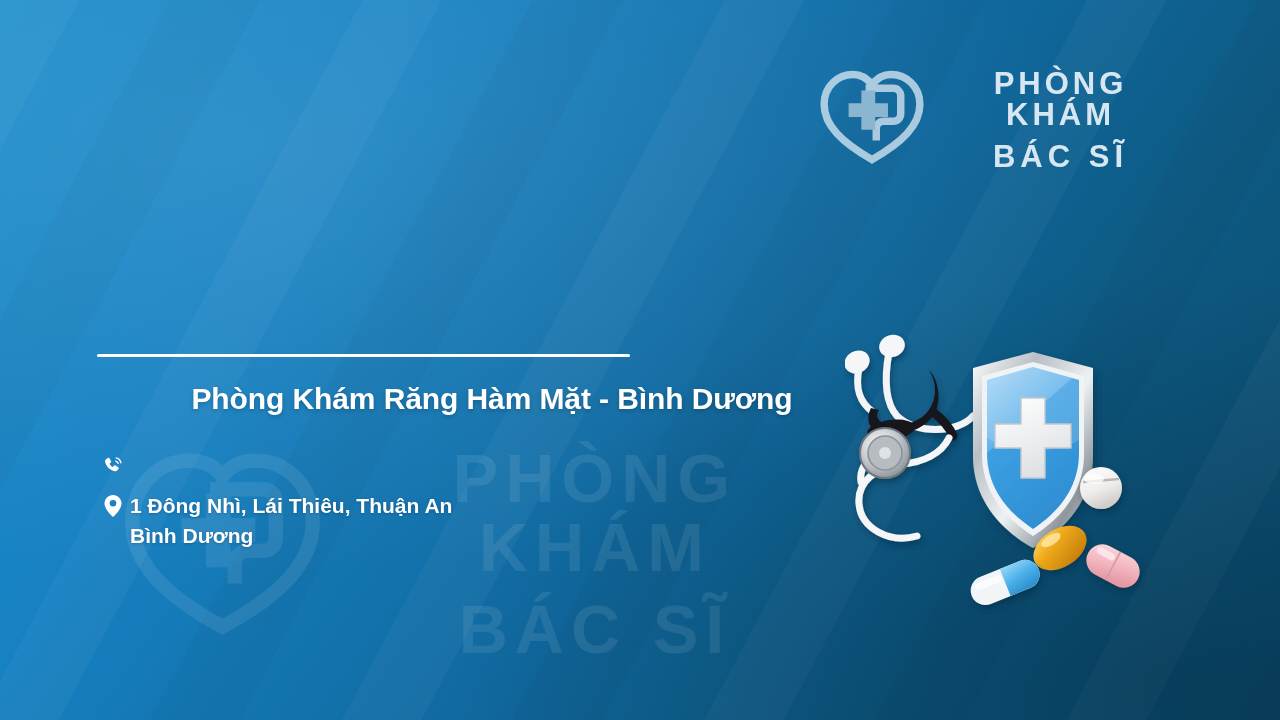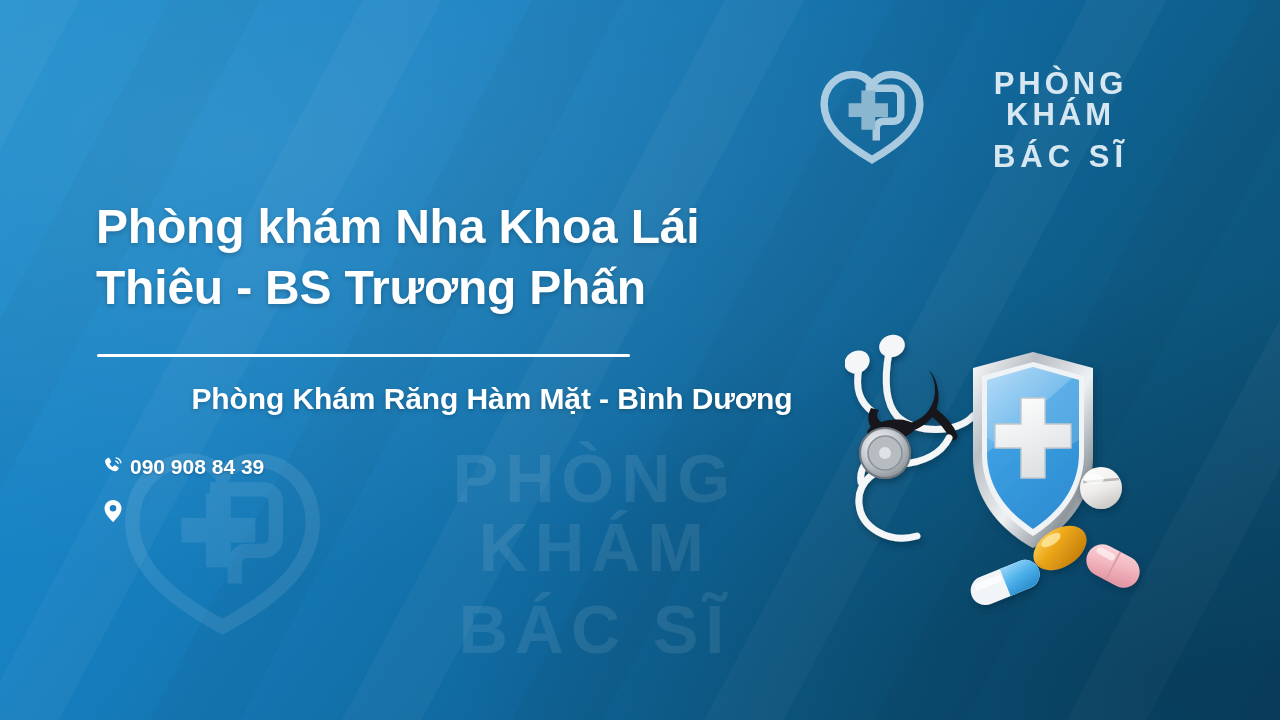--- a/index.html
+++ b/index.html
@@ -230,42 +230,44 @@
     </g>
     <g filter="url(#soft2)">
       <g transform="rotate(28 268 236)">
         <rect x="240" y="220" width="56" height="32" rx="16" fill="url(#pinkG)"></rect>
         <path d="M268 220 v32" stroke="#d79ba6" stroke-width="1.8"></path>
         <rect x="246" y="225" width="20" height="7" rx="3.5" fill="#ffffff" opacity="0.55"></rect>
       </g>
     </g>
   </svg>
 
-  <div class="title">Phòng khám Nha Khoa Lái Thiêu - BS Trương Phấn</div>
   <div class="divider"></div>
   <div class="subtitle">Phòng Khám Răng Hàm Mặt - Bình Dương</div>
 
   <div class="contact">
 
     <div class="crow">
       <span class="cicon">
         <svg width="22" height="22" viewBox="0 0 24 24">
           <path d="M6.2 3.4 c.7-.5 1.7-.3 2.1.5 l1.5 2.7 c.4.7.2 1.6-.5 2 l-1.2.8 c.6 1.7 2 3.1 3.7 3.8 l.8-1.2 c.5-.7 1.4-.9 2.1-.5 l2.7 1.5 c.8.4 1 1.4.5 2.1 l-1.1 1.5 c-.6.8-1.6 1.2-2.6 1 C8.6 16.6 4.4 12.4 3.4 7.3 c-.2-1 .2-2 1-2.6 z" fill="#ffffff"></path>
           <path d="M15.4 3.2 c2.6.5 4.7 2.6 5.2 5.2" fill="none" stroke="#ffffff" stroke-width="1.5" stroke-linecap="round"></path>
           <path d="M15.1 6.6 c1.2.3 2.2 1.3 2.5 2.5" fill="none" stroke="#ffffff" stroke-width="1.5" stroke-linecap="round"></path>
         </svg>
       </span>
-      <span class="ctext">090 908 84 39</span>
     </div>
 
     <div class="crow">
       <span class="cicon">
         <svg width="20" height="24" viewBox="0 0 20 24">
           <path d="M10 1 C5.3 1 1.5 4.8 1.5 9.5 C1.5 15.6 10 23 10 23 C10 23 18.5 15.6 18.5 9.5 C18.5 4.8 14.7 1 10 1 Z" fill="#ffffff"></path>
           <circle cx="10" cy="9.2" r="3.3" fill="#1781c2"></circle>
         </svg>
       </span>
+      <span class="ctext">
+        <span class="ln">1 Đông Nhì,  Lái Thiêu,  Thuận An</span>
+        <span class="ln">Bình Dương</span>
+      </span>
     </div>
 
   </div>
 
 
 </div>
 
 </body></html>

